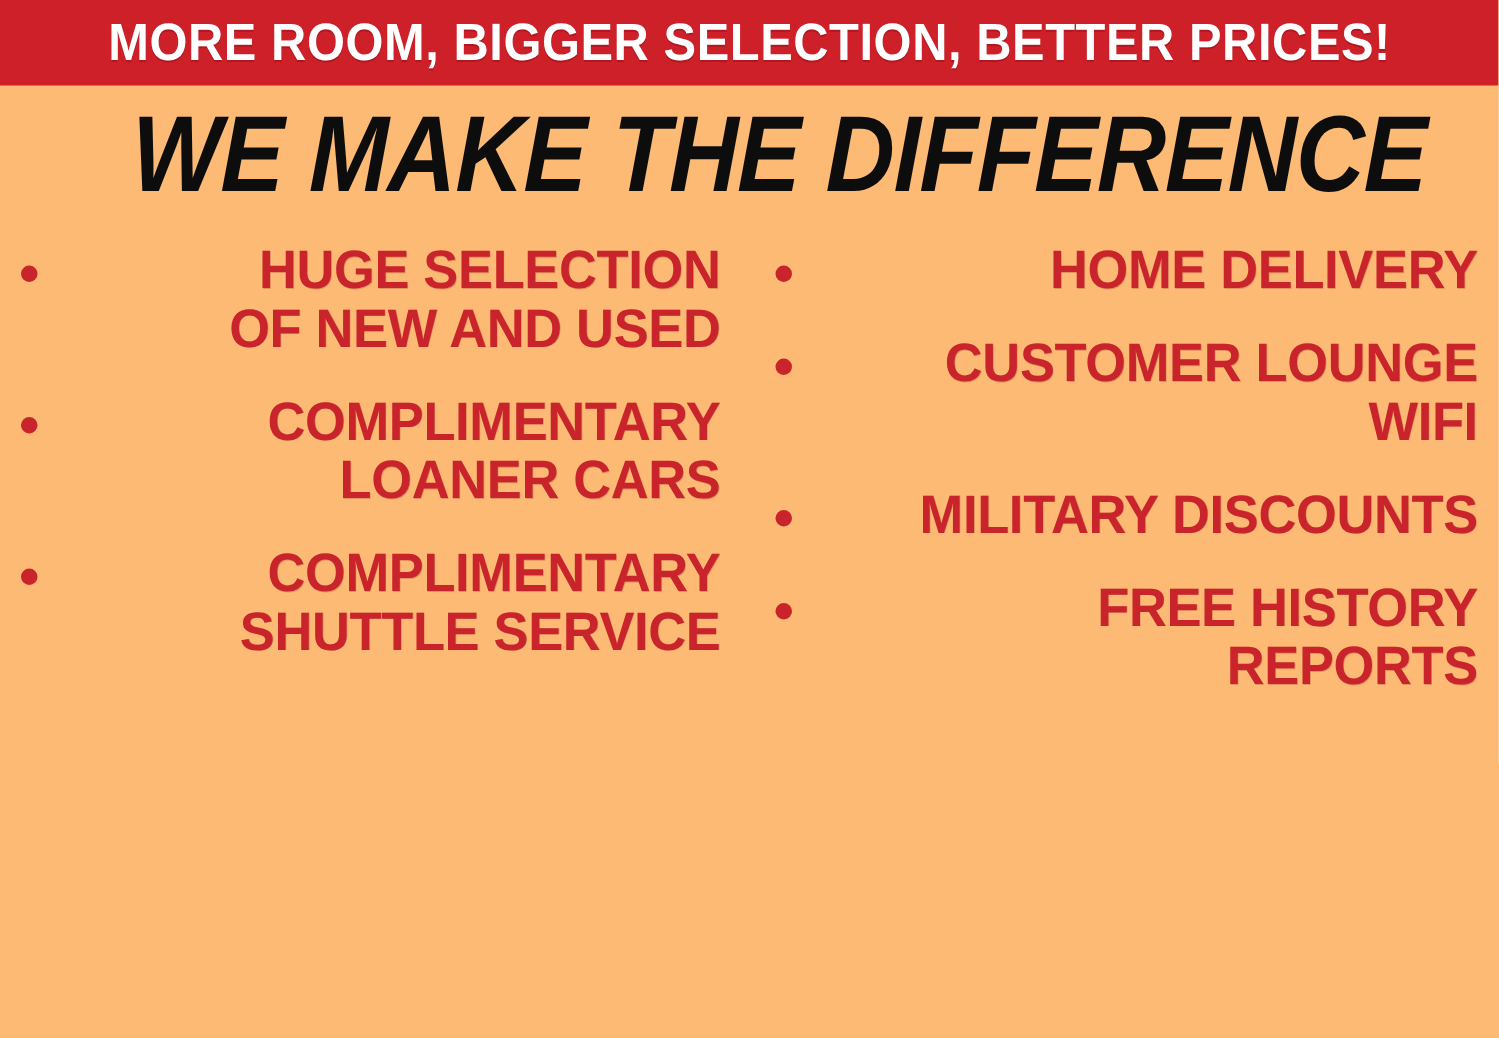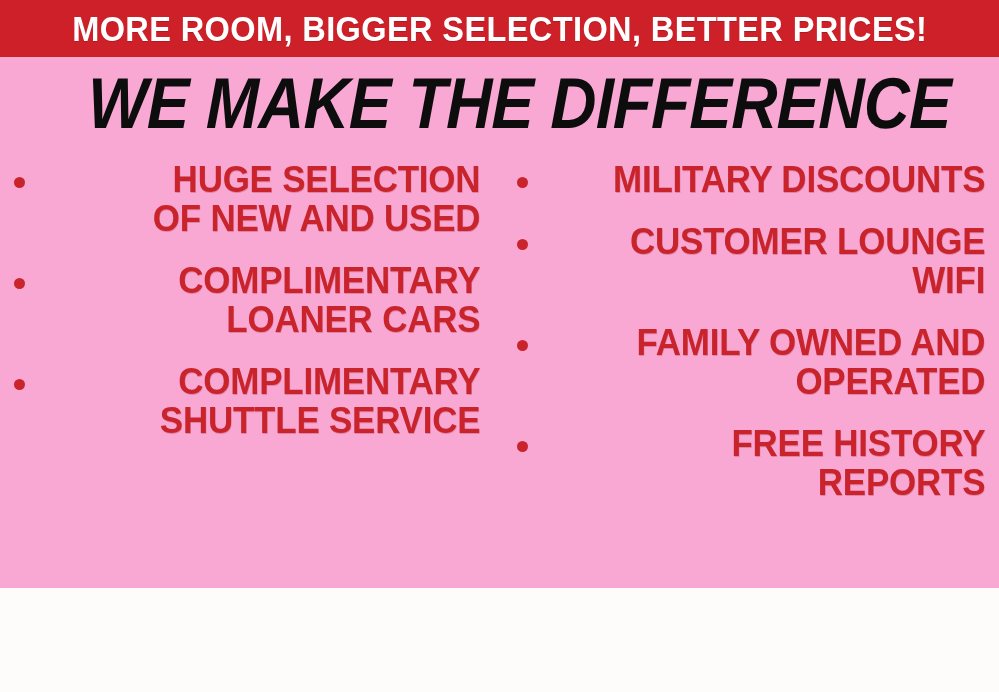--- a/index.html
+++ b/index.html
@@ -10,22 +10,22 @@
     width: 999px;
     height: 692px;
     background: #fdfcfb;
     font-family: "Liberation Sans", sans-serif;
     overflow: hidden;
   }
 
   #poster {
     position: relative;
     width: 999px;
-    height: 588px;
-    background: #f9a8d4;
+    height: 692px;
+    background: #fdba74;
     overflow: hidden;
   }
 
   
   .banner {
     position: absolute;
     left: 0;
     top: 0;
     width: 999px;
     height: 57px;
@@ -152,31 +152,30 @@
       <div class="bullet-item">
         <span class="bullet-dot"></span>
         <span class="bullet-label">COMPLIMENTARY
 SHUTTLE SERVICE</span>
       </div>
     </div>
 
     <div class="col col-right">
       <div class="bullet-item">
         <span class="bullet-dot"></span>
-        <span class="bullet-label">MILITARY DISCOUNTS</span>
+        <span class="bullet-label">HOME DELIVERY</span>
       </div>
       <div class="bullet-item">
         <span class="bullet-dot"></span>
         <span class="bullet-label">CUSTOMER LOUNGE
 WIFI</span>
       </div>
       <div class="bullet-item">
         <span class="bullet-dot"></span>
-        <span class="bullet-label">FAMILY OWNED AND
-OPERATED</span>
+        <span class="bullet-label">MILITARY DISCOUNTS</span>
       </div>
       <div class="bullet-item">
         <span class="bullet-dot"></span>
         <span class="bullet-label">FREE HISTORY
 REPORTS</span>
       </div>
     </div>
 
   </div>
 </div>

